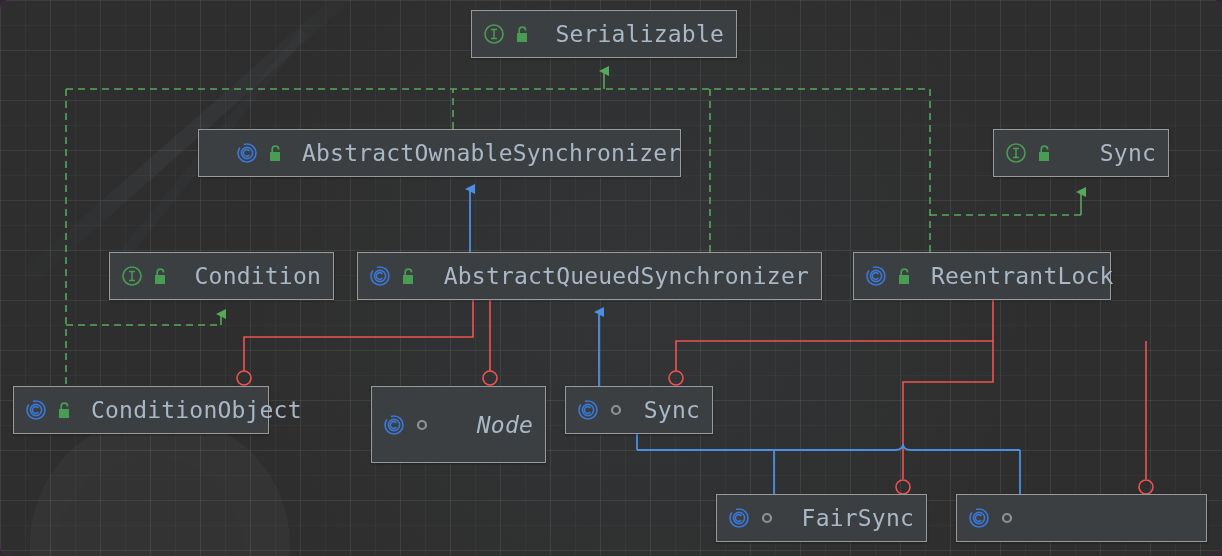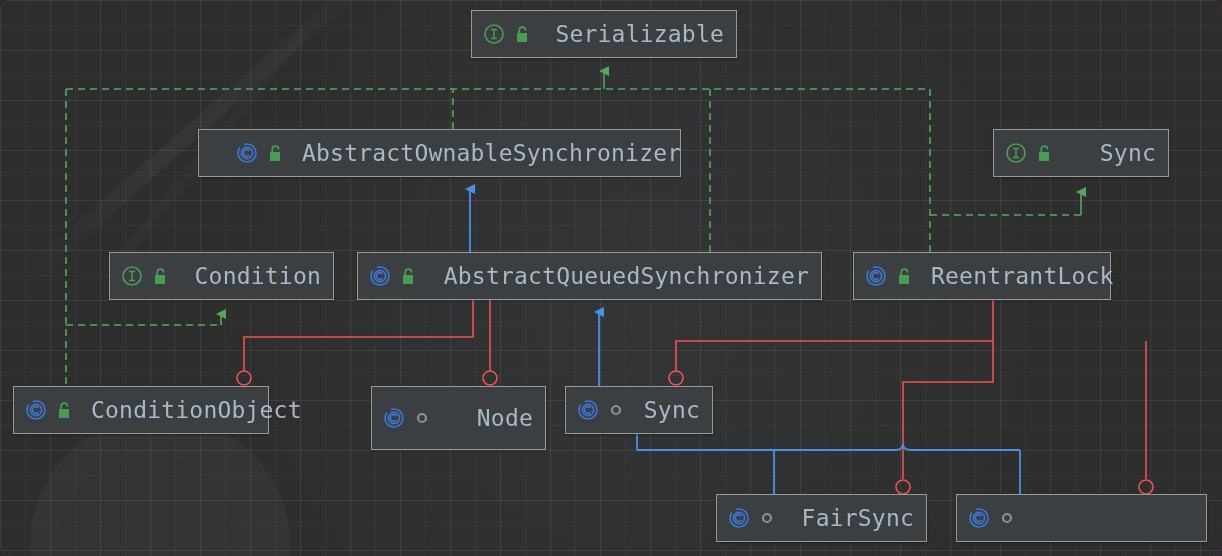--- a/index.html
+++ b/index.html
@@ -267,21 +267,21 @@
         <path d="M14.4 9.9a3.4 3.4 0 1 0 0 4.2" fill="none" stroke="#3b77d6" stroke-width="1.6"></path>
       </svg>
       <svg class="ico" width="18" height="20" viewBox="0 0 18 20">
         <rect x="4" y="9" width="10" height="9" fill="#499c54"></rect>
         <path d="M6.2 9 V6.4 a3.2 3.2 0 0 1 6.4 0" fill="none" stroke="#499c54" stroke-width="1.7"></path>
       </svg>
     </span>
     <span class="title">ConditionObject</span>
   </div>
 
-  <div class="node node-node" style="height:64px;">
+  <div class="node node-node" style="height:77px;font-style:italic;">
     <span class="gutter">
       <svg class="ico" width="24" height="24" viewBox="0 0 24 24">
         <circle cx="12" cy="12" r="9" fill="none" stroke="#3b77d6" stroke-width="1.6" stroke-dasharray="34 5"></circle>
         <circle cx="12" cy="12" r="5.6" fill="none" stroke="#3b77d6" stroke-width="1.6"></circle>
         <path d="M14.4 9.9a3.4 3.4 0 1 0 0 4.2" fill="none" stroke="#3b77d6" stroke-width="1.6"></path>
       </svg>
       <svg class="ico" width="18" height="20" viewBox="0 0 18 20">
         <circle cx="9" cy="10" r="4" fill="none" stroke="#909090" stroke-width="2.2"></circle>
       </svg>
     </span>

